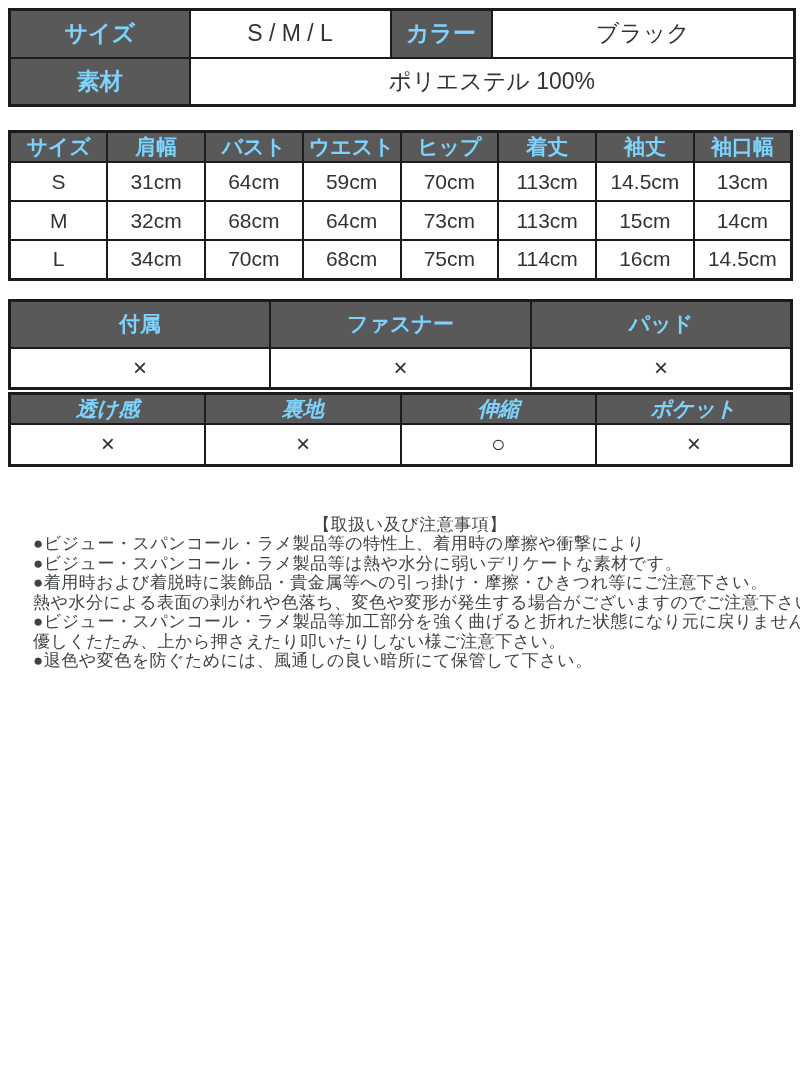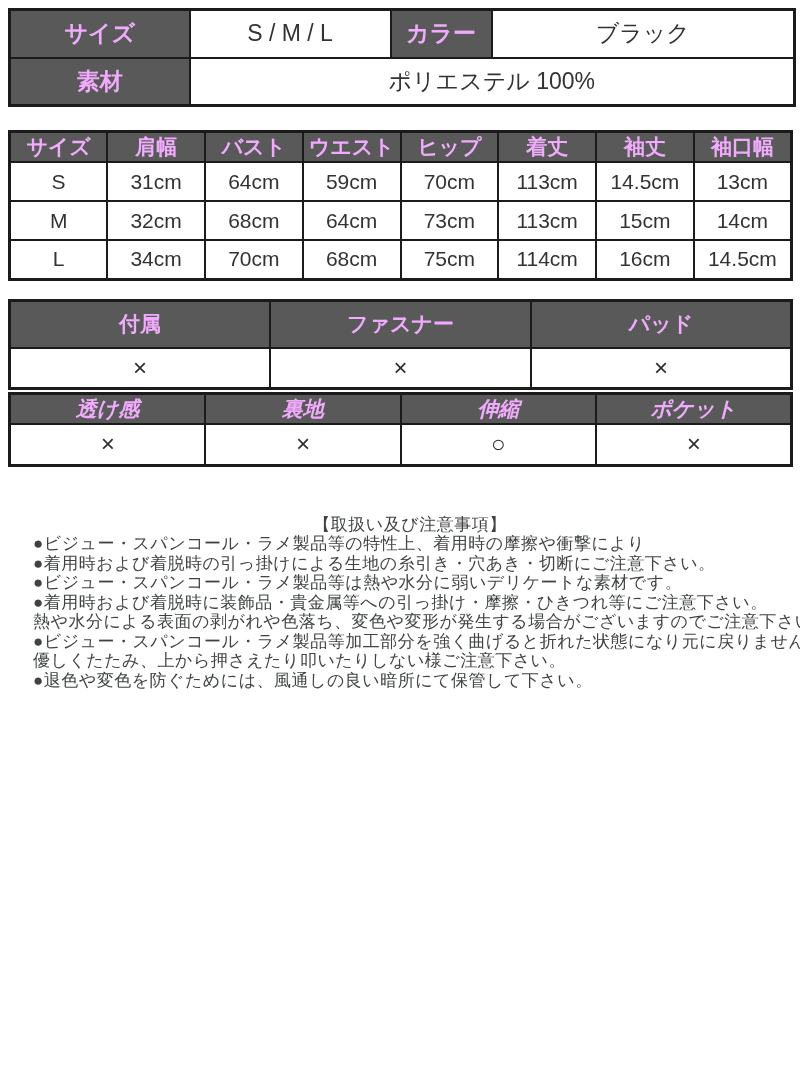--- a/index.html
+++ b/index.html
@@ -26,21 +26,21 @@
     vertical-align: middle;
     padding: 0;
     overflow: hidden;
     white-space: nowrap;
   }
   table.outer3 {
     border: 3px solid #1b1b1b;
   }
   th {
     background: #595959;
-    color: #f0abfc;
+    color: #7dd3fc;
     font-weight: bold;
   }
   
   #spec-top { margin-top: 8px; font-size: 23px; }
   #spec-top tr { height: 48px; }
   
   #measure { margin-top: 23px; font-size: 21px; }
   #measure tr.hdr { height: 29px; }
   #measure tr.data { height: 39px; }
   #measure td { font-weight: normal; color: #333333; }
@@ -162,20 +162,19 @@
     <td class="mark">×</td>
     <td class="mark">○</td>
     <td class="mark">×</td>
   </tr>
 </tbody>
   </table>
 
 <div id="notes">
   <div class="title">【取扱い及び注意事項】</div>
   <div>●ビジュー・スパンコール・ラメ製品等の特性上、着用時の摩擦や衝撃により</div>
-  <div>●着用時および着脱時の引っ掛けによる生地の糸引き・穴あき・切断にご注意下さい。</div>
   <div>●ビジュー・スパンコール・ラメ製品等は熱や水分に弱いデリケートな素材です。</div>
   <div>●着用時および着脱時に装飾品・貴金属等への引っ掛け・摩擦・ひきつれ等にご注意下さい。</div>
   <div>熱や水分による表面の剥がれや色落ち、変色や変形が発生する場合がございますのでご注意下さい。</div>
   <div>●ビジュー・スパンコール・ラメ製品等加工部分を強く曲げると折れた状態になり元に戻りません。</div>
   <div>優しくたたみ、上から押さえたり叩いたりしない様ご注意下さい。</div>
   <div>●退色や変色を防ぐためには、風通しの良い暗所にて保管して下さい。</div>
 </div>
 
 </body></html>

